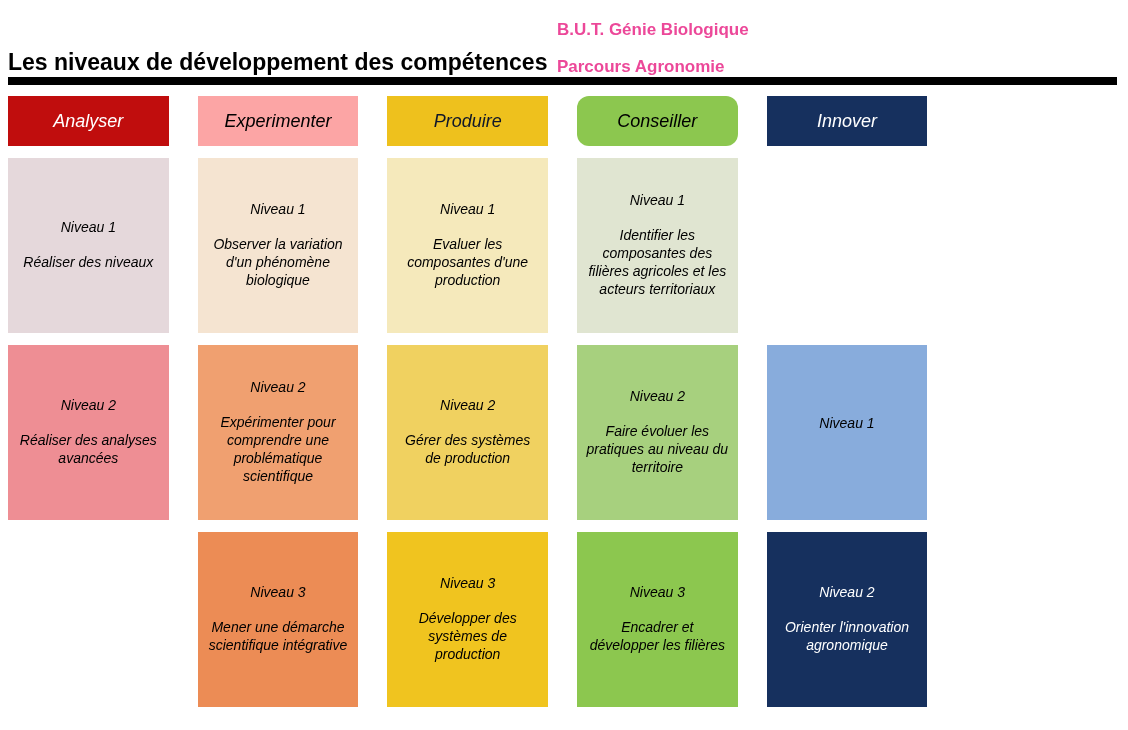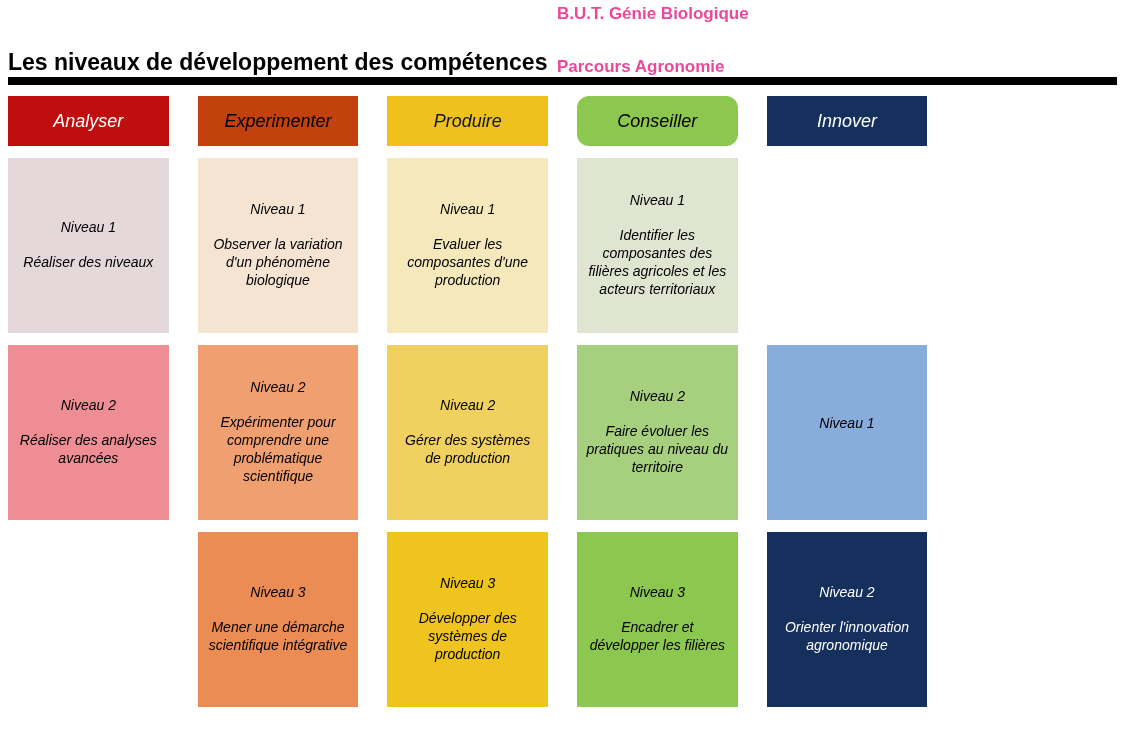--- a/index.html
+++ b/index.html
@@ -32,21 +32,21 @@
   .program {
     flex: 1;
     padding-top: 2px;
   }
   .program-line {
     font-size: 17px;
     font-weight: bold;
     color: #ec4899;
     line-height: 1.2;
   }
-  .program-line + .program-line { margin-top: 32px; }
+  .program-line + .program-line { margin-top: 16px; }
   .divider {
     height: 8px;
     width: 100%;
     background: #000000;
   }
   .grid {
     display: grid;
     grid-template-columns: repeat(6, 1fr);
     grid-template-rows: 50px 175px 175px 175px;
     column-gap: 29px;
@@ -84,21 +84,21 @@
       <div class="program-line">B.U.T. Génie Biologique</div>
       <div class="program-line">Parcours Agronomie</div>
     </div>
   </div>
 
   <div class="divider" style="background-color: rgb(0, 0, 0);"></div>
 
   <div class="grid">
 
     <div class="colhead" style="grid-column: 1; background-color: rgb(192, 13, 13); color: rgb(255, 255, 255);">Analyser</div>
-    <div class="colhead" style="grid-column: 2; background-color: #c2410c; color: rgb(0, 0, 0);">Experimenter</div>
+    <div class="colhead" style="grid-column: 2; background-color: #fca5a5; color: rgb(0, 0, 0);">Experimenter</div>
     <div class="colhead" style="grid-column: 3; background-color: rgb(238, 193, 29); color: #0f172a;">Produire</div>
     <div class="colhead" style="grid-column: 4; background-color: rgb(140, 199, 79); color: rgb(0, 0, 0); border-radius: 12px;">Conseiller</div>
     <div class="colhead" style="grid-column: 5; background-color: rgb(22, 48, 94); color: rgb(255, 255, 255);">Innover</div>
 
     <div class="cell" style="grid-area: 2 / 1; background-color: rgb(229, 216, 219); color: rgb(0, 0, 0);">
       <div class="level">Niveau 1</div>
       <div class="desc">Réaliser des niveaux</div>
     </div>
     <div class="cell" style="grid-area: 3 / 1; background-color: rgb(238, 142, 148); color: rgb(0, 0, 0);">
       <div class="level">Niveau 2</div>

